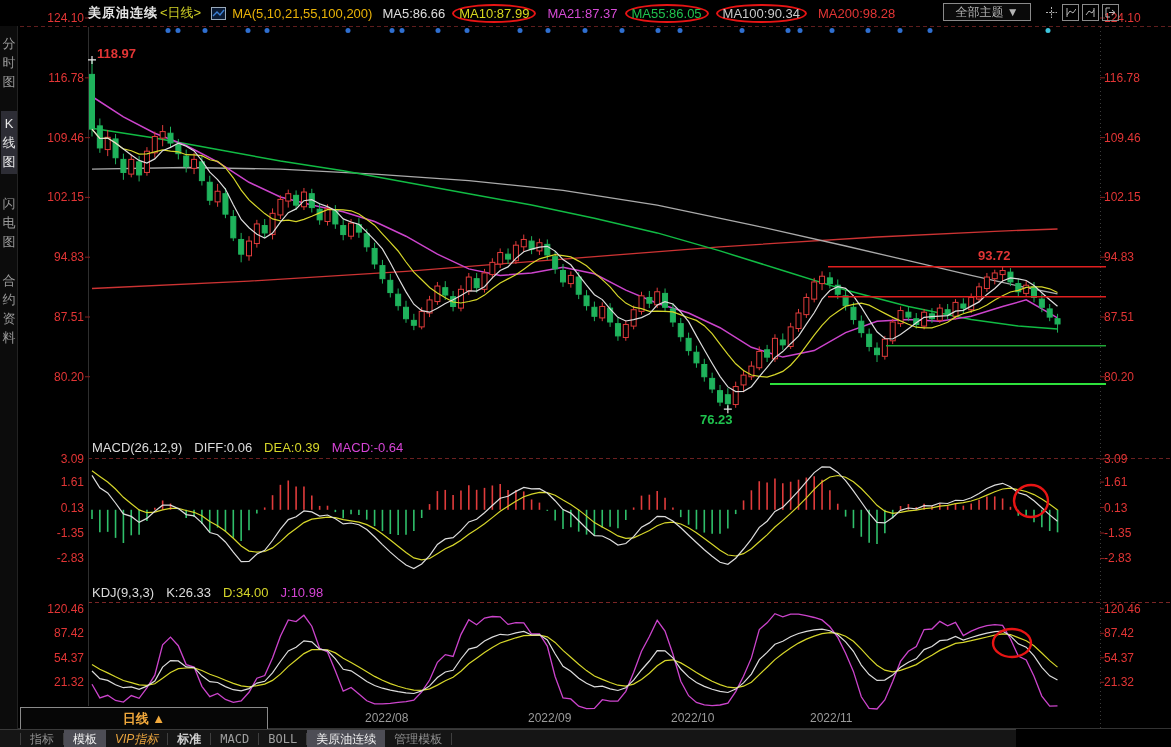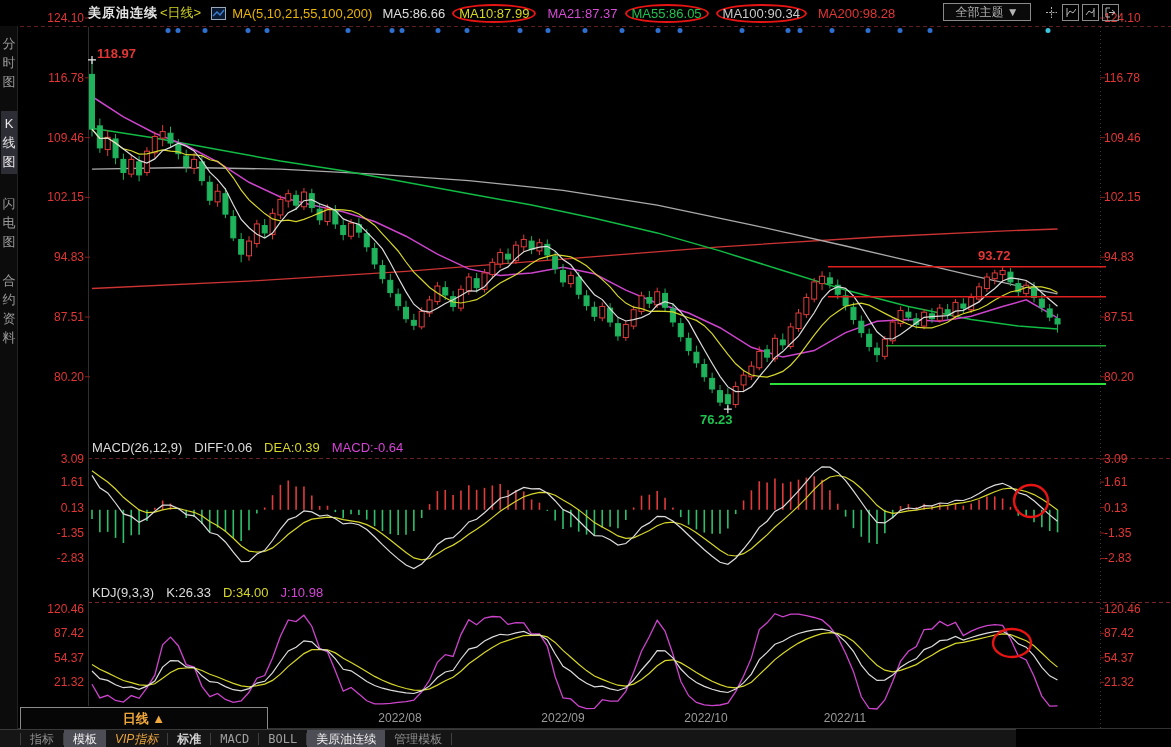--- a/index.html
+++ b/index.html
@@ -29,21 +29,21 @@
   .side-tab.sel{background:#2d2d35;color:#e8e8e8;padding:3px 0;}
   
   .pane-label-row{position:absolute;left:92px;display:flex;font-size:13px;z-index:4;white-space:nowrap;}
   .pane-label-row span{margin-right:12px;}
   
   .ann{position:absolute;font-size:13px;font-weight:bold;z-index:4;}
   
   #period-box{position:absolute;left:20px;top:707px;width:246px;height:21px;border:1px solid #8a8a8a;
               background:#060606;color:#f2a93c;font-size:13px;font-weight:bold;text-align:center;
               line-height:21px;z-index:4;}
-  .month-label{position:absolute;top:711px;width:70px;text-align:center;color:#9a9a9a;
+  .month-label{position:absolute;top:711px;width:70px;text-align:left;color:#9a9a9a;
                font-size:12px;z-index:3;}
   
   #toolbar{position:absolute;left:0;top:729px;width:1016px;height:18px;background:#151515;
            border-top:1px solid #3a3a3a;display:flex;align-items:center;z-index:5;font-size:12px;}
   .tb-item{padding:1px 9px;color:#8f8f8f;white-space:nowrap;cursor:default;}
   .tb-item.sel{background:#4d4d55;color:#f0f0f0;}
   .tb-sep{width:1px;height:12px;background:#3f3f3f;}
   .axis-label{position:absolute;font-size:12px;z-index:3;white-space:nowrap;}
 </style>
 </head>

